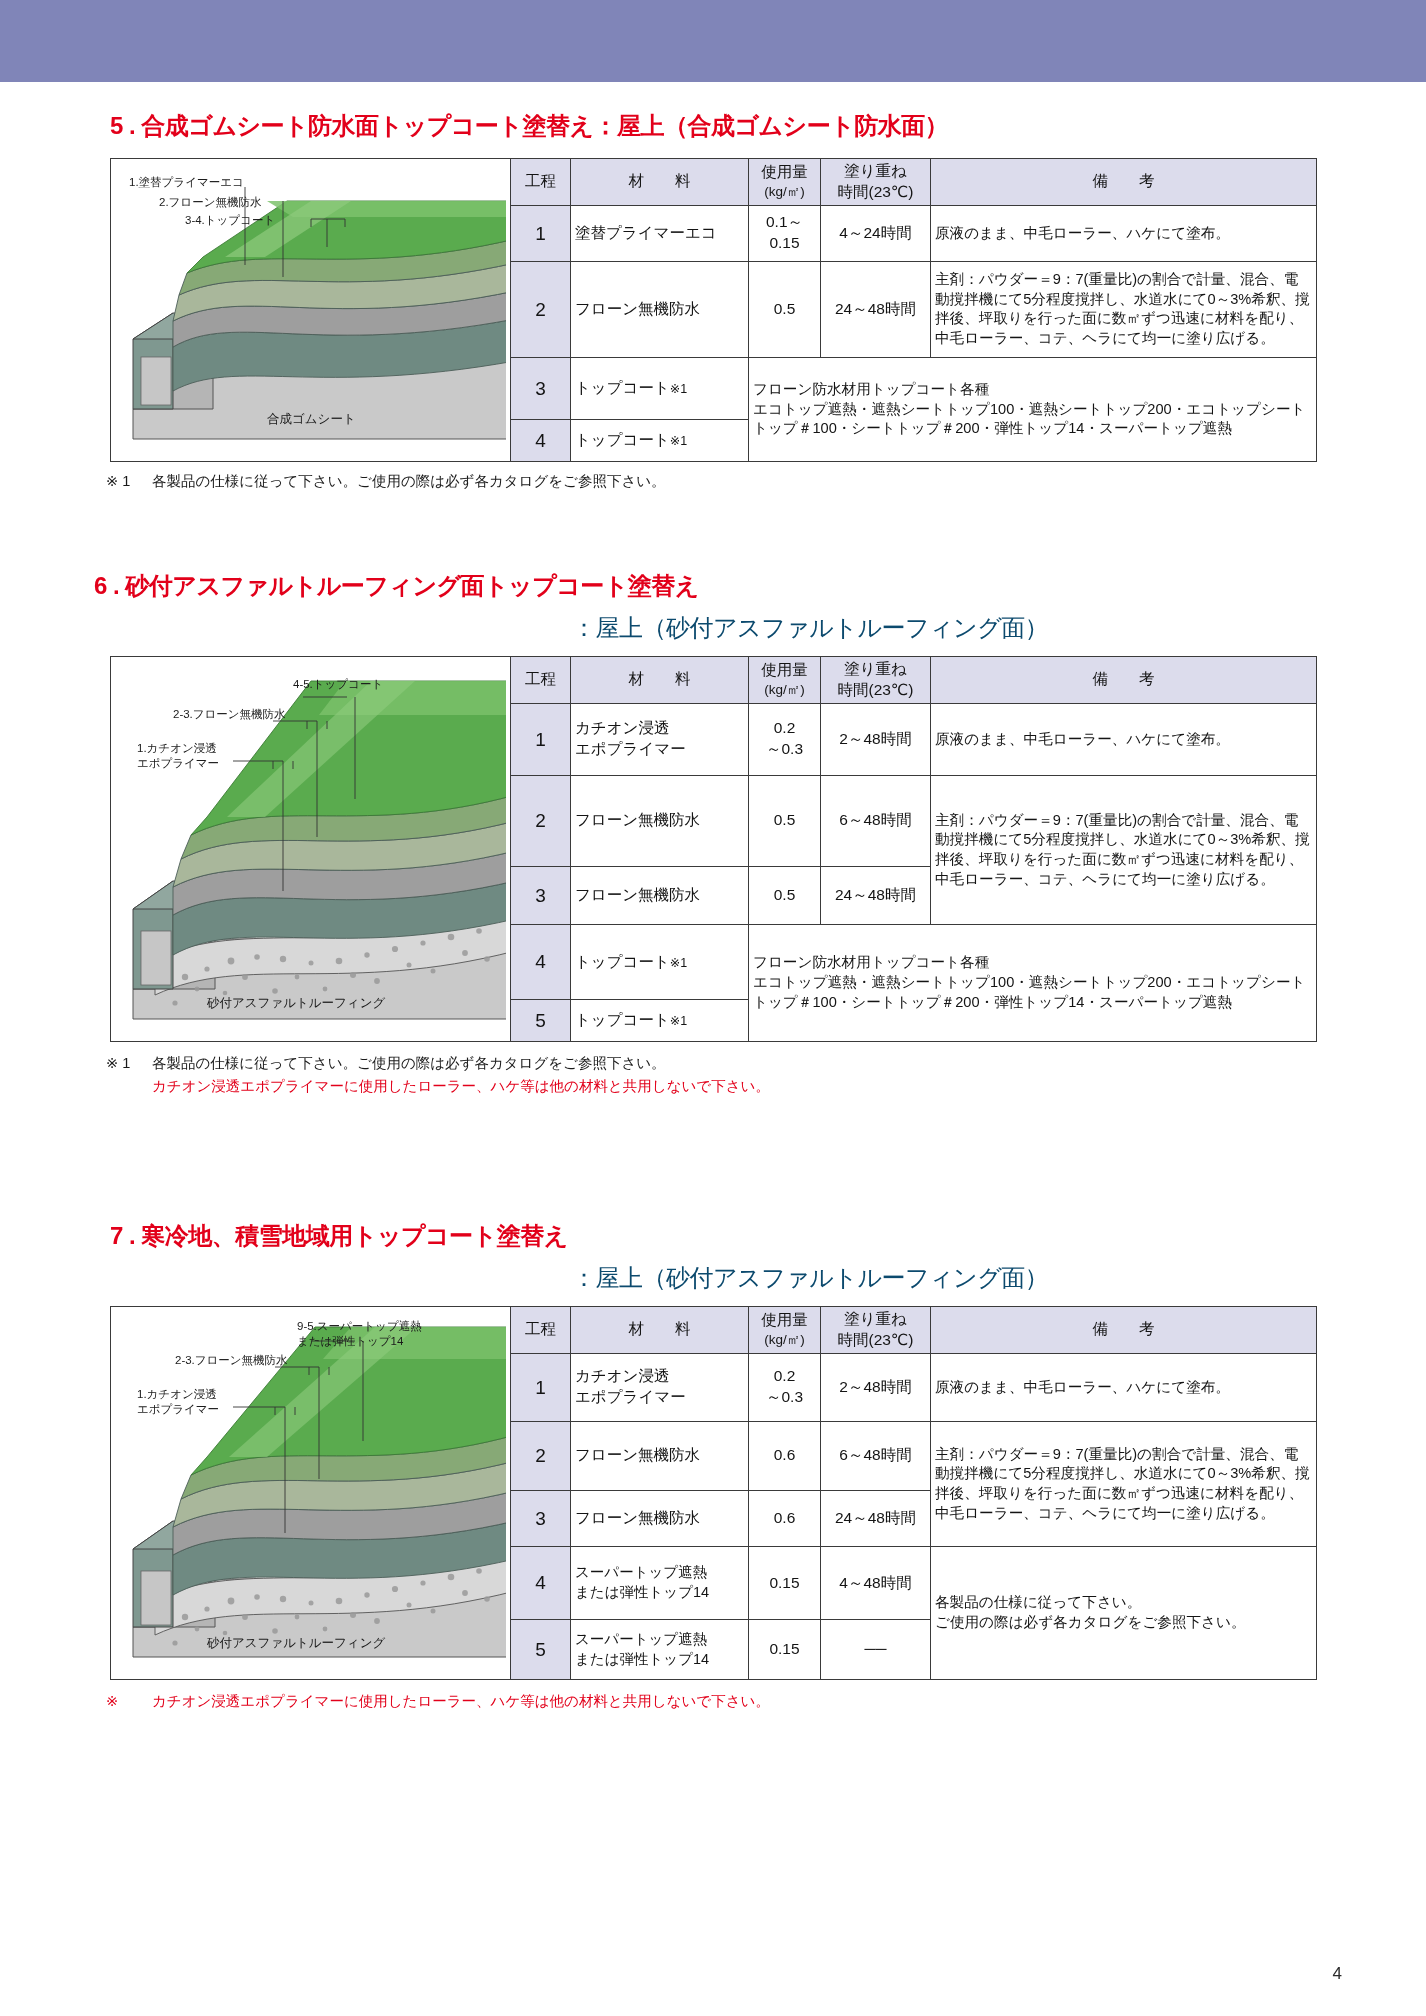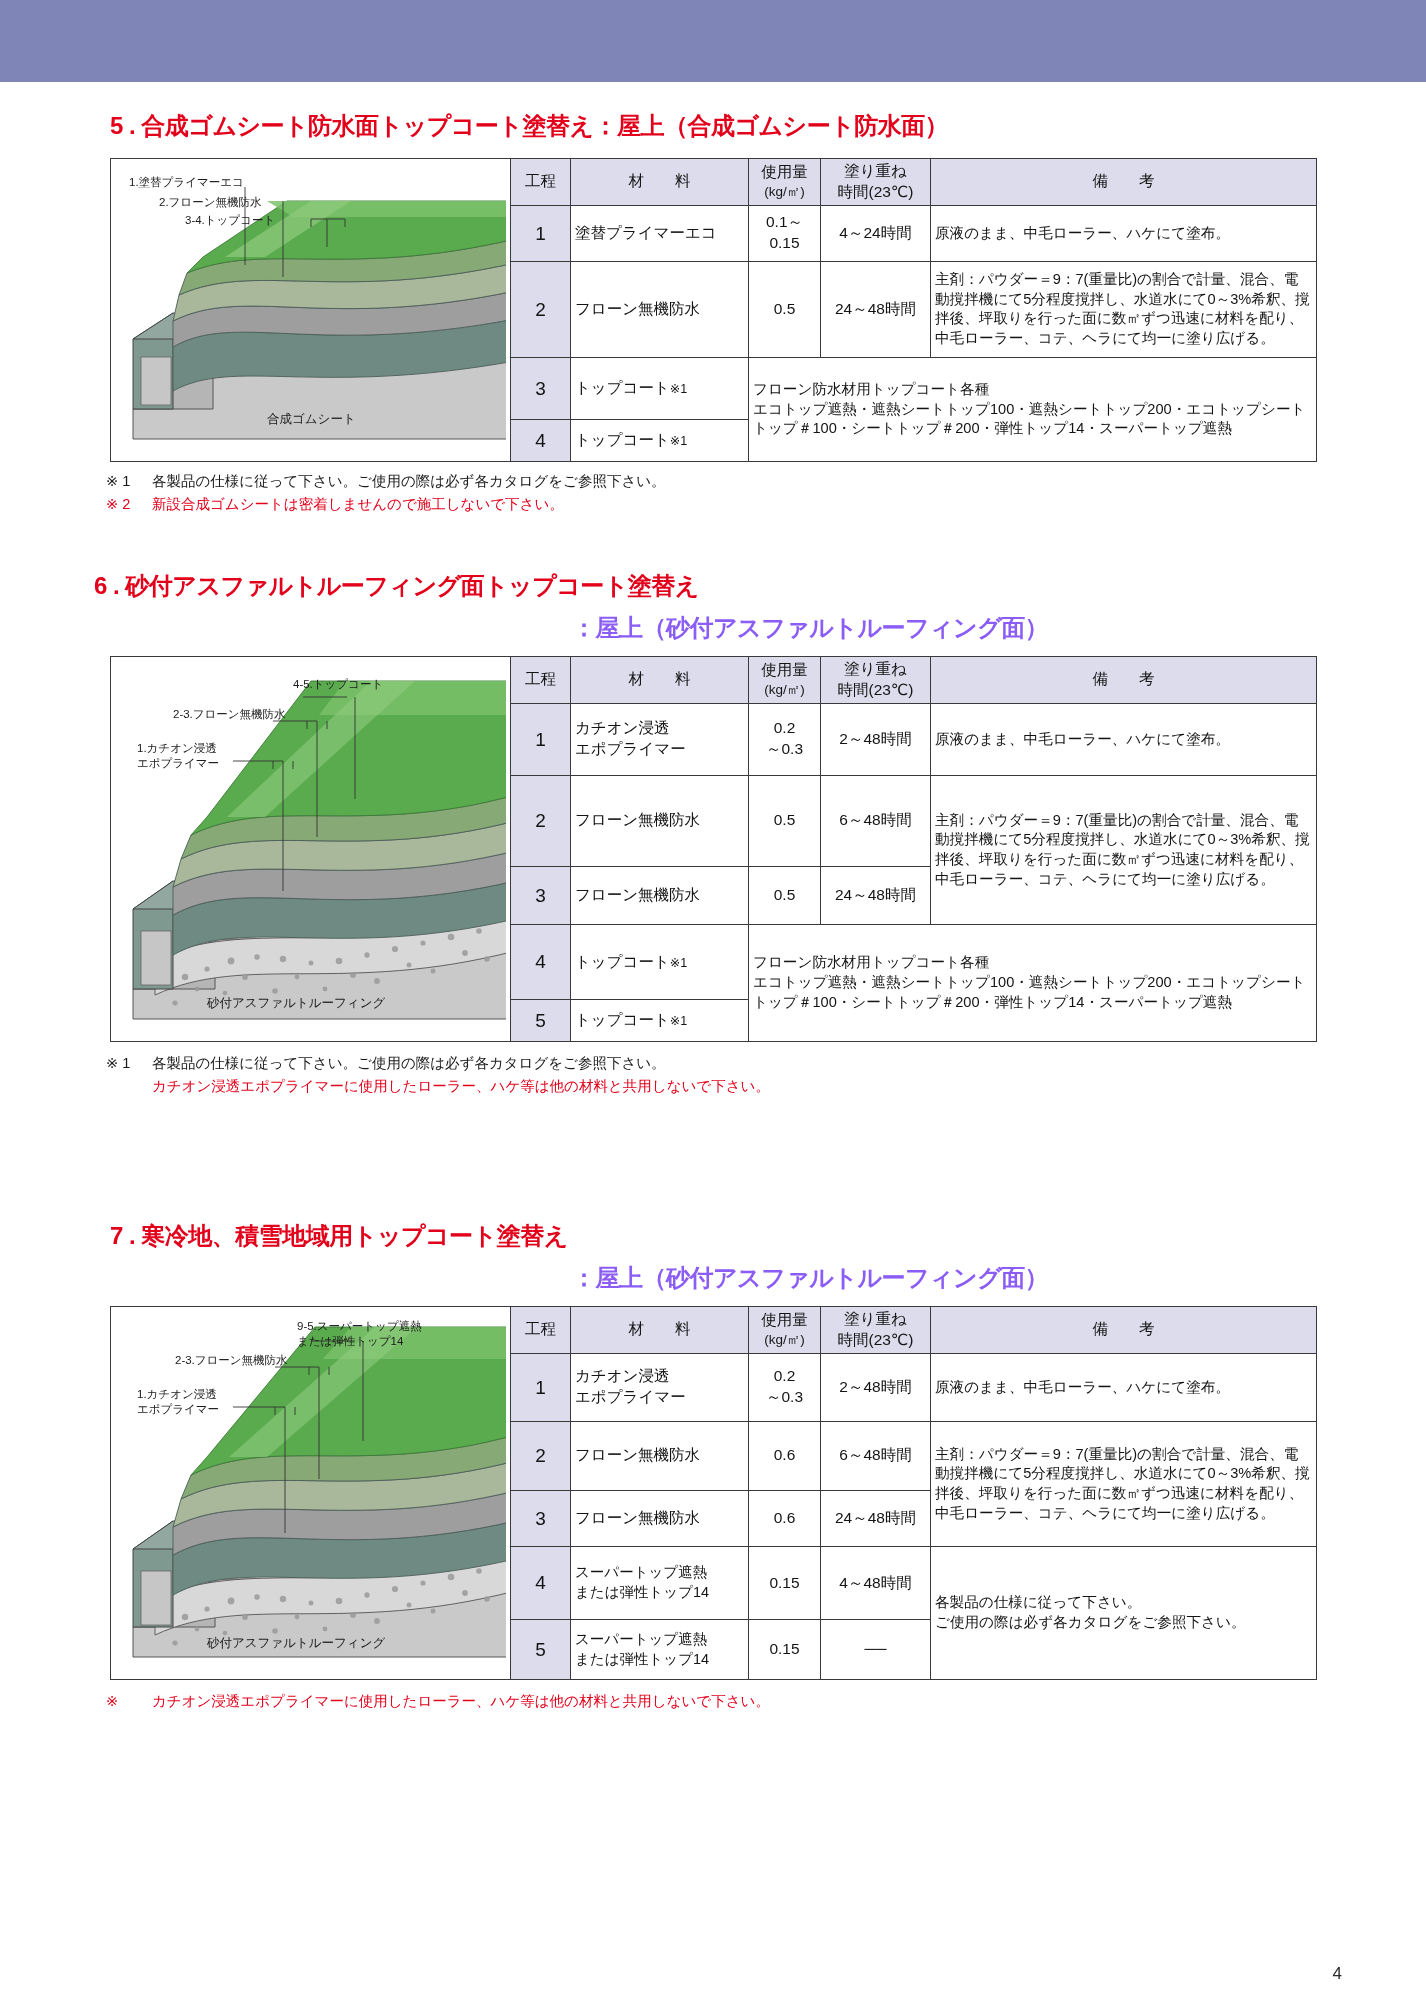--- a/index.html
+++ b/index.html
@@ -22,22 +22,22 @@
   .section { position: absolute; left: 0; width: 1426px; }
 
   .sec-title {
     color: #e2001a;
     font-weight: bold;
     font-size: 24px;
     letter-spacing: -0.5px;
     white-space: nowrap;
   }
   .sec-sub {
-    color: #8b5cf6;
-    font-weight: bold;
+    color: #0c4a6e;
+    font-weight: normal;
     font-size: 24px;
     letter-spacing: -0.5px;
     white-space: nowrap;
   }
 
   
   table.spec {
     border-collapse: collapse;
     table-layout: fixed;
     font-size: 15.5px;
@@ -185,23 +185,20 @@
           <span>トップコート</span><span class="ref">※1</span>
         </td>
       </tr>
     </tbody>
       </table>
   </div>
 
   <div style="position:absolute;left:106px;top:360px;">
     <div class="fn">
       <span class="mark">※ 1</span><span>各製品の仕様に従って下さい。ご使用の際は必ず各カタログをご参照下さい。</span>
-    </div>
-    <div class="fn red">
-      <span class="mark">※ 2</span><span>新設合成ゴムシートは密着しませんので施工しないで下さい。</span>
     </div>
   </div>
 </div>
 
 <div class="section" style="top:570px;">
   <div style="position:absolute;left:94px;top:0;">
     <span class="sec-title">6 . 砂付アスファルトルーフィング面トップコート塗替え</span>
   </div>
   <div style="position:absolute;left:572px;top:42px;">
     <span class="sec-sub">：屋上（砂付アスファルトルーフィング面）</span>

